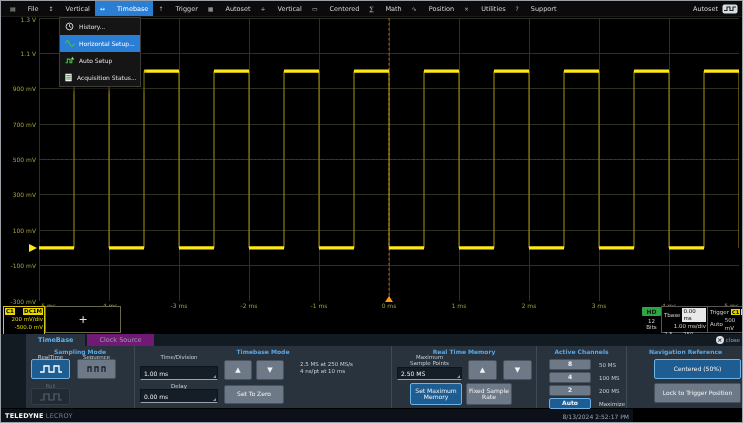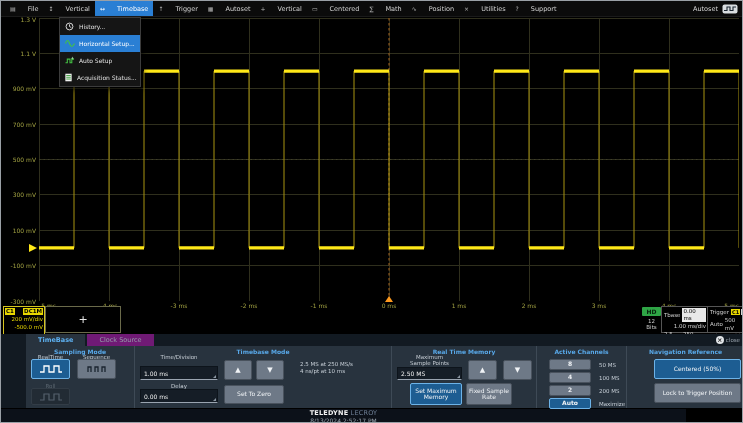--- a/index.html
+++ b/index.html
@@ -75,22 +75,22 @@
   .pbtn.dimbtn{background:#222b34;border:1px solid #323c46;color:#55606c;}
   .field{position:absolute;box-sizing:border-box;background:#151d26;border:1px solid #0d141b;border-bottom:1px solid #9aa4b0;
     color:#f0f0f0;font-size:6px;display:flex;align-items:center;padding-left:3px;}
   .field::after{content:"";position:absolute;right:1px;bottom:1px;width:0;height:0;
     border-left:3px solid transparent;border-bottom:3px solid #8a95a0;}
   .info-text{position:absolute;font-size:5.5px;color:#c8d0d8;line-height:7px;}
   .ac-row{position:absolute;display:flex;align-items:center;gap:8px;}
   .ac-mem{font-size:5.5px;color:#c8d0d8;}
 
   
-  .footer{position:absolute;left:0;top:408px;width:685px;height:14px;background:#0c1119;z-index:30;
-    display:flex;align-items:center;justify-content:space-between;padding:0 4px;box-sizing:border-box;flex-direction:column;}
+  .footer{position:absolute;left:0;top:408px;width:632px;height:14px;background:#0c1119;z-index:30;
+    display:flex;align-items:center;justify-content:space-between;padding:0 4px;box-sizing:border-box;}
   .brand{font-size:6.5px;letter-spacing:.2px;}
   .brand .b1{color:#f2f2f2;font-weight:bold;}
   .brand .b2{color:#6e7f95;}
   .stamp{font-size:6px;color:#9aa4ae;}
 </style>
 </head>
 <body>
 
 <div class="screen">
 

